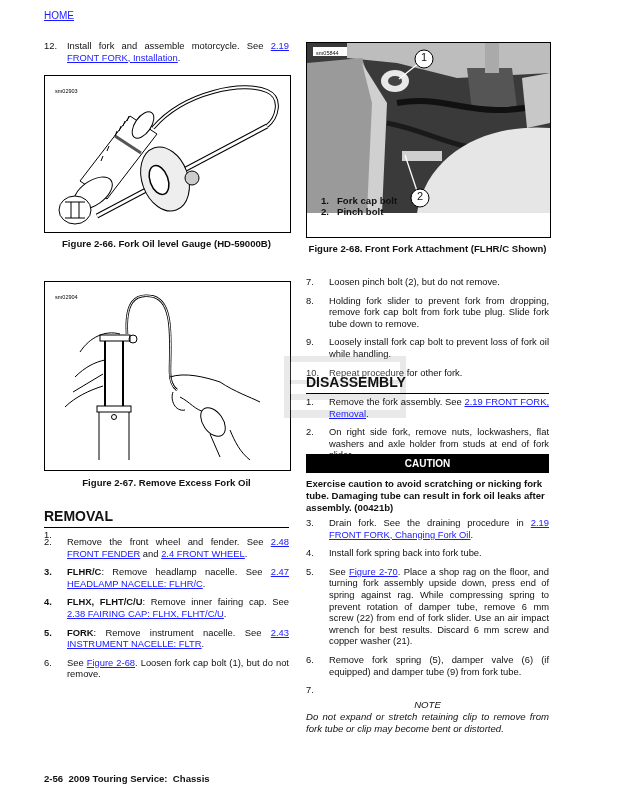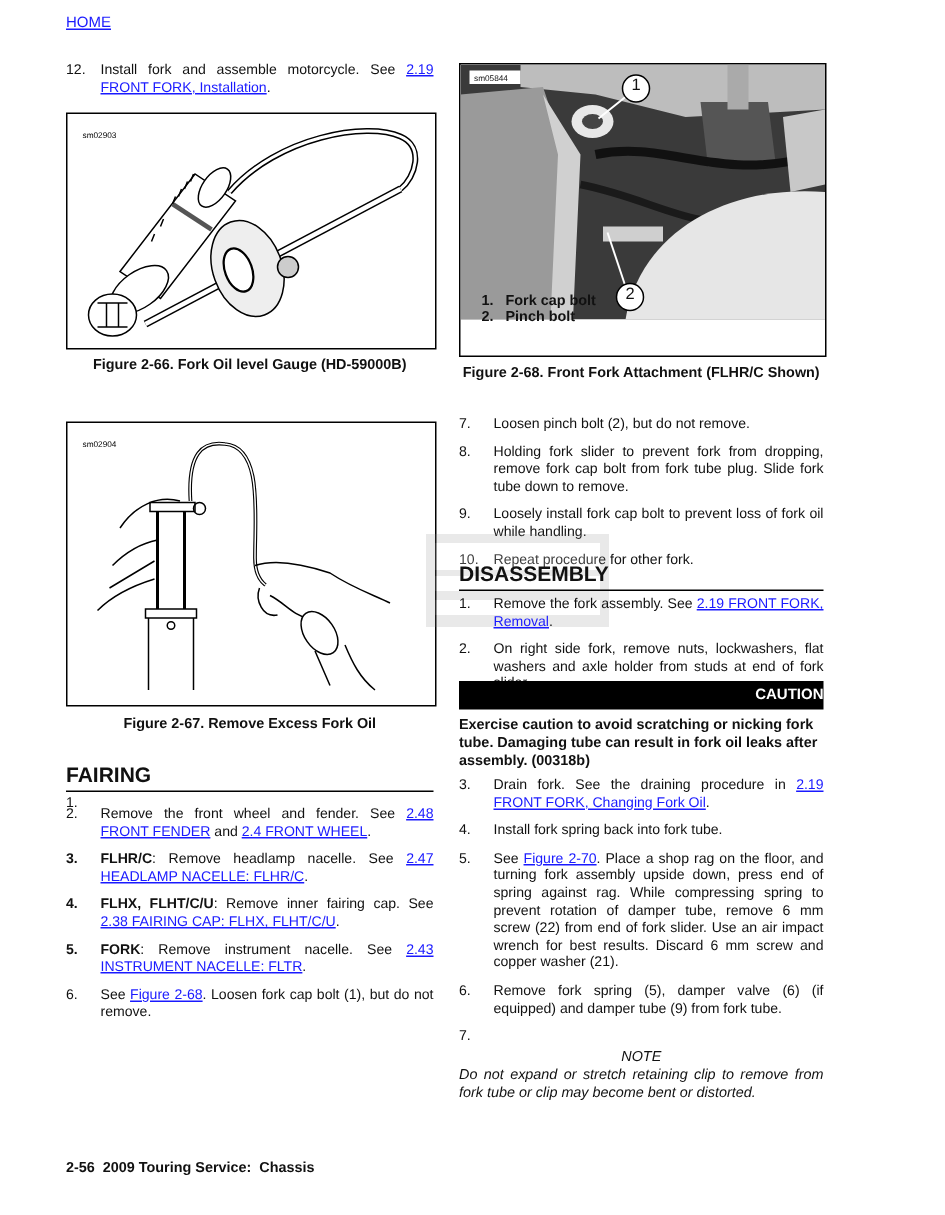--- a/index.html
+++ b/index.html
@@ -9,21 +9,21 @@
     .abs { position: absolute; }
     #home { left: 44px; top: 10px; font-size: 10px; }
     .col-left { left: 44px; width: 245px; }
     .col-right { left: 306px; width: 243px; }
     .step { position: relative; padding-left: 23px; text-align: justify; margin-bottom: 7px; }
     .step .num { position: absolute; left: 0; top: 0; }
     .figbox { position: absolute; border: 1.4px solid #000; background: #fff; overflow: hidden; }
     .figid { position: absolute; left: 10px; top: 10px; font-size: 5.5px; color: #000; }
     .caption { position: absolute; font-weight: bold; font-size: 9.6px; text-align: center; }
     .heading { position: absolute; font-weight: bold; font-size: 14px; line-height: 16px; border-bottom: 1.6px solid #000; padding-bottom: 3px; }
-    .caution-bar { position: absolute; background: #000; color: #fff; font-weight: bold; text-align: right; font-size: 10px; line-height: 19px; }
+    .caution-bar { position: absolute; background: #000; color: #fff; font-weight: bold; text-align: center; font-size: 10px; line-height: 19px; }
     .caution-text { position: absolute; font-weight: bold; font-size: 9.6px; line-height: 12px; }
     .note-title { position: absolute; font-style: italic; text-align: center; font-size: 9.6px; }
     .note-text { position: absolute; font-style: italic; font-size: 9.6px; line-height: 12px; text-align: justify; }
     #footer { left: 44px; top: 773px; font-weight: bold; font-size: 9.6px; }
     .watermark { position: absolute; left: 284px; top: 356px; width: 122px; height: 62px; opacity: 0.18; pointer-events: none; }
     .legend-list { position: absolute; left: 14px; bottom: 20px; font-weight: bold; font-size: 9.6px; line-height: 11px; }
     .legend-list div span.n { display: inline-block; width: 16px; }
   </style>
 </head>
 <body>
@@ -154,21 +154,21 @@
     <span class="num">1.</span>
     <span>Remove the fork assembly. See </span><a>2.19 FRONT FORK, Removal</a><span>.</span>
   </div>
   <div class="step">
     <span class="num">2.</span>
     <span>On right side fork, remove nuts, lockwashers, flat washers and axle holder from studs at end of fork slider.</span>
   </div>
 </div>
 
 <div class="caution-bar" style="left:306px; top:454px; width:243px; height:19px;">CAUTION</div>
-<div class="caution-text" style="left:306px; top:478px; width:243px;">Exercise caution to avoid scratching or nicking fork tube. Damaging tube can result in fork oil leaks after assembly. (00318b)</div>
+<div class="caution-text" style="left:306px; top:478px; width:243px;">Exercise caution to avoid scratching or nicking fork tube. Damaging tube can result in fork oil leaks after assembly. (00421b)</div>
 
 <div class="abs col-right" style="top:517px;">
   <div class="step">
     <span class="num">3.</span>
     <span>Drain fork. See the draining procedure in </span><a>2.19 FRONT FORK, Changing Fork Oil</a><span>.</span>
   </div>
   <div class="step">
     <span class="num">4.</span>
     <span>Install fork spring back into fork tube.</span>
   </div>
@@ -181,21 +181,21 @@
     <span>Remove fork spring (5), damper valve (6) (if equipped) and damper tube (9) from fork tube.</span>
   </div>
   <div class="step">
     <span class="num">7.</span>
   </div>
 </div>
 
 <div class="note-title" style="left:306px; top:699px; width:243px;">NOTE</div>
 <div class="note-text" style="left:306px; top:711px; width:243px;">Do not expand or stretch retaining clip to remove from fork tube or clip may become bent or distorted.</div>
 
-<div class="heading" style="left:44px; top:508px; width:245px;">FAIRING</div>
+<div class="heading" style="left:44px; top:508px; width:245px;">REMOVAL</div>
 
 <div class="abs col-left" style="top:529px;">
   <div class="step">
     <span class="num">1.</span>
   </div>
   <div class="step">
     <span class="num">2.</span>
     <span>Remove the front wheel and fender. See </span><a>2.48 FRONT FENDER</a><span> and </span><a>2.4 FRONT WHEEL</a><span>.</span>
   </div>
   <div class="step">

